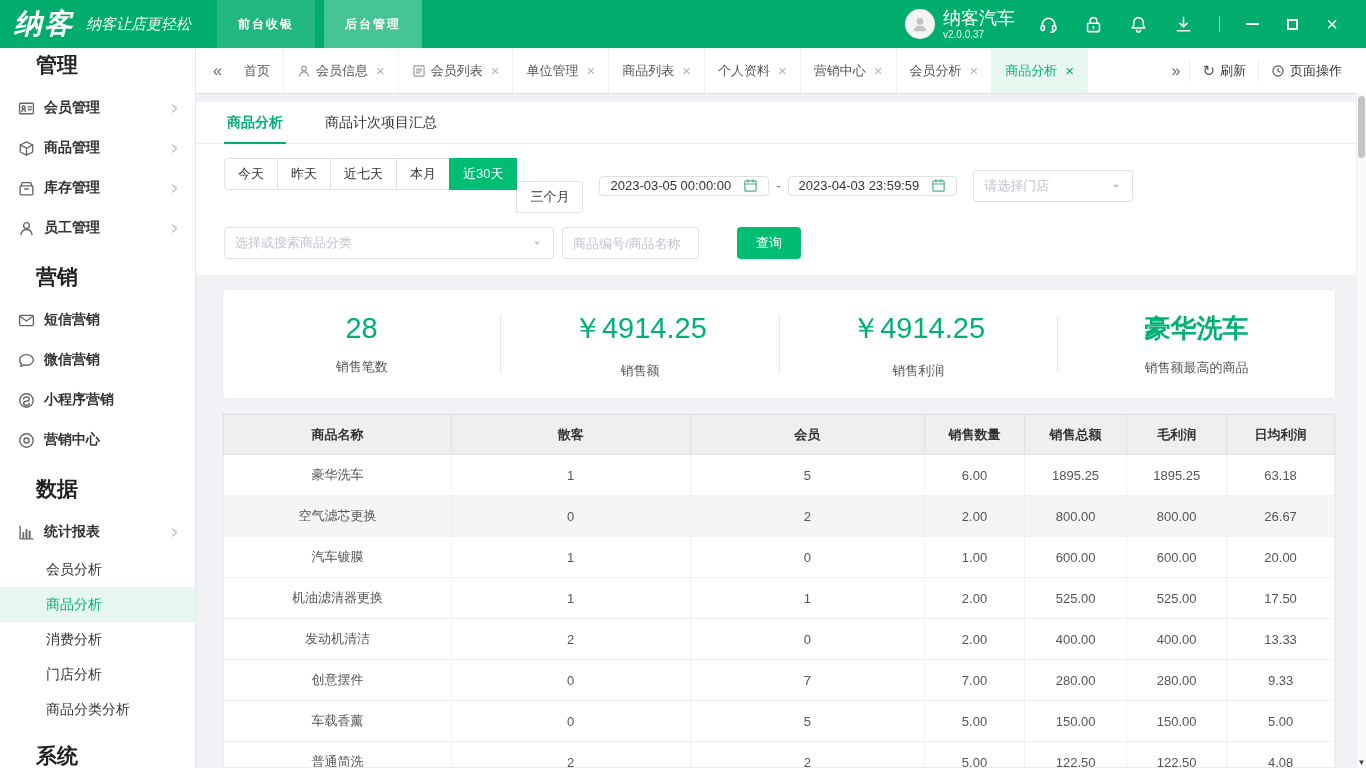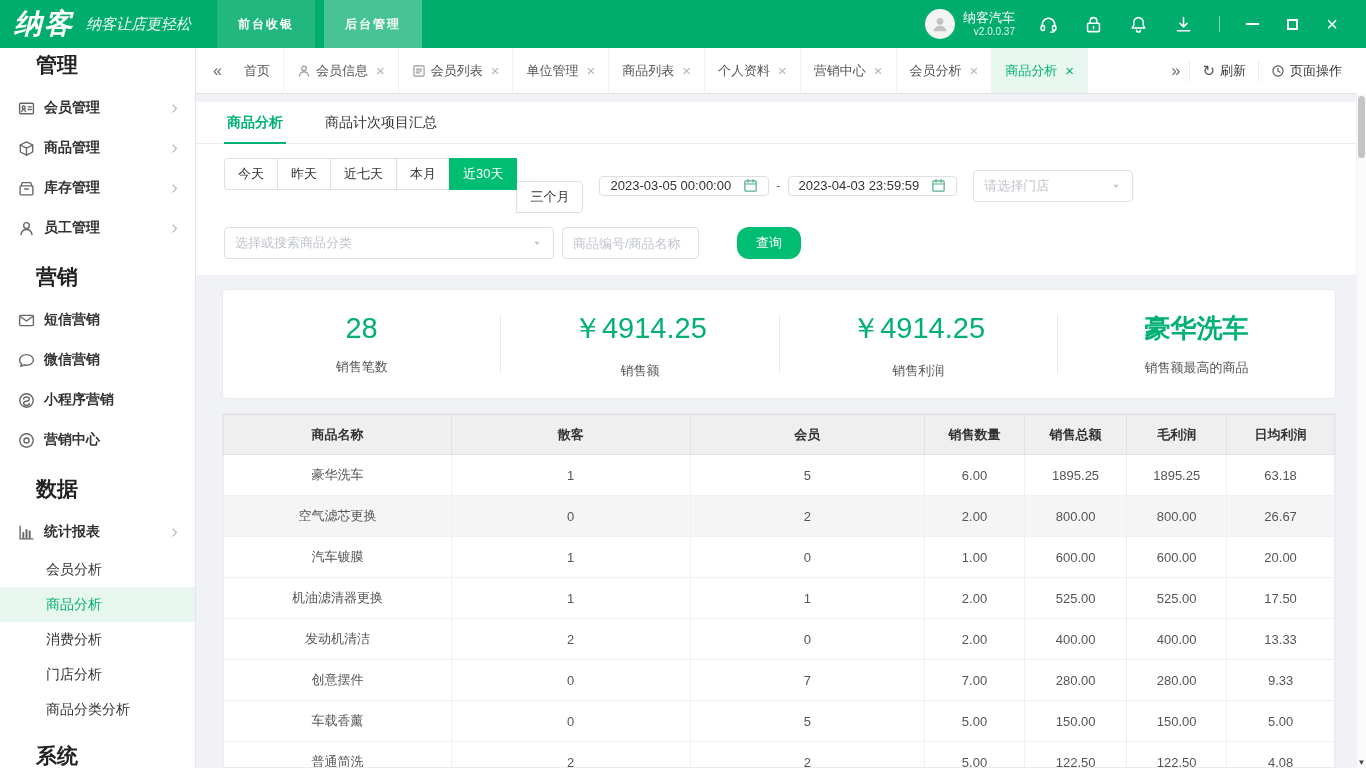--- a/index.html
+++ b/index.html
@@ -14,22 +14,22 @@
   .topbar{flex:0 0 48px;background:#00ad6d;display:flex;align-items:center;color:#fff;}
   .logo{font-size:28px;font-weight:bold;font-style:italic;padding:0 10px 0 14px;letter-spacing:2px;white-space:nowrap;}
   .slogan{font-family:"DejaVu Serif",serif;font-style:italic;font-size:15px;margin:0 26px 0 2px;opacity:.95;white-space:nowrap;}
   .topnav{display:flex;align-self:stretch;gap:9px;}
   .topnav-tab{padding:0 21px;display:flex;align-items:center;font-size:12px;font-weight:bold;letter-spacing:2px;background:rgba(255,255,255,.13);cursor:pointer;white-space:nowrap;}
   .topnav-tab.active{background:rgba(255,255,255,.28);}
   .topbar-right{margin-left:auto;display:flex;align-items:center;padding-right:14px;}
   .avatar{width:30px;height:30px;border-radius:50%;background:#f4f4f4;color:#c3c3c3;display:flex;align-items:center;justify-content:center;cursor:pointer;}
   .avatar .icn{width:20px;height:20px;}
   .user-meta{margin:0 24px 0 8px;line-height:1.25;}
-  .user-name{font-size:13px;}
-  .user-ver{font-size:10px;opacity:.9;text-align:right;}
+  .user-name{font-size:18px;}
+  .user-ver{font-size:10px;opacity:.9;}
   .tb-iconbtn{width:19px;height:19px;margin-right:26px;color:#fff;cursor:pointer;}
   .tb-divider{width:1px;height:16px;background:rgba(255,255,255,.5);margin-right:12px;}
   .win-btn{width:40px;height:30px;display:flex;align-items:center;justify-content:center;cursor:pointer;}
   .win-min{width:13px;height:2px;background:#fff;}
   .win-max{width:11px;height:11px;border:2px solid #fff;}
   .win-close{font-size:20px;line-height:1;}
 
   
   .layout{flex:1;display:flex;min-height:0;}
   .sidebar{flex:0 0 196px;background:#fff;border-right:1px solid #e6e6e6;overflow:hidden;}
@@ -75,21 +75,21 @@
   .date-box{height:20px;border:1px solid #dcdfe6;border-radius:4px;display:flex;align-items:center;padding:0 10px;font-size:13px;color:#333;margin-left:16px;background:#fff;cursor:pointer;white-space:nowrap;}
   .date-box.end{margin-left:0;}
   .date-box .ic{width:15px;height:15px;color:#53b08b;margin-left:12px;}
   .dash{margin:0 7px;color:#666;}
   .selectbox{height:32px;border:1px solid #dcdfe6;border-radius:4px;display:flex;align-items:center;justify-content:space-between;padding:0 10px;font-size:13px;color:#c0c4cc;background:#fff;cursor:pointer;}
   .selectbox .ic{width:12px;height:12px;color:#c0c4cc;}
   .store-select{width:160px;margin-left:16px;}
   .cat-select{width:330px;}
   .kw-input{width:137px;height:32px;border:1px solid #dcdfe6;border-radius:4px;padding:0 10px;font-size:13px;color:#333;margin-left:8px;outline:none;font-family:inherit;background:#fff;}
   .kw-input::placeholder{color:#c0c4cc;}
-  .query-btn{height:32px;padding:0 19px;background:var(--brand-bright);color:#fff;border:none;border-radius:12px;font-size:13px;margin-left:38px;cursor:pointer;font-family:inherit;}
+  .query-btn{height:32px;padding:0 19px;background:var(--brand-bright);color:#fff;border:none;border-radius:4px;font-size:13px;margin-left:38px;cursor:pointer;font-family:inherit;}
 
   
   .stats-card{margin:14px 30px 0 26px;background:#fff;border:1px solid #ebebeb;border-radius:4px;flex:0 0 110px;display:flex;align-items:center;}
   .stat{flex:1;display:flex;flex-direction:column;align-items:center;}
   .stat .v{font-size:29px;color:var(--brand);}
   .stat.text .v{font-size:26px;font-weight:bold;}
   .stat .l{font-size:13px;color:#555;margin-top:13px;}
   .vdiv{width:1px;height:58px;background:#e8e8e8;}
 
   

